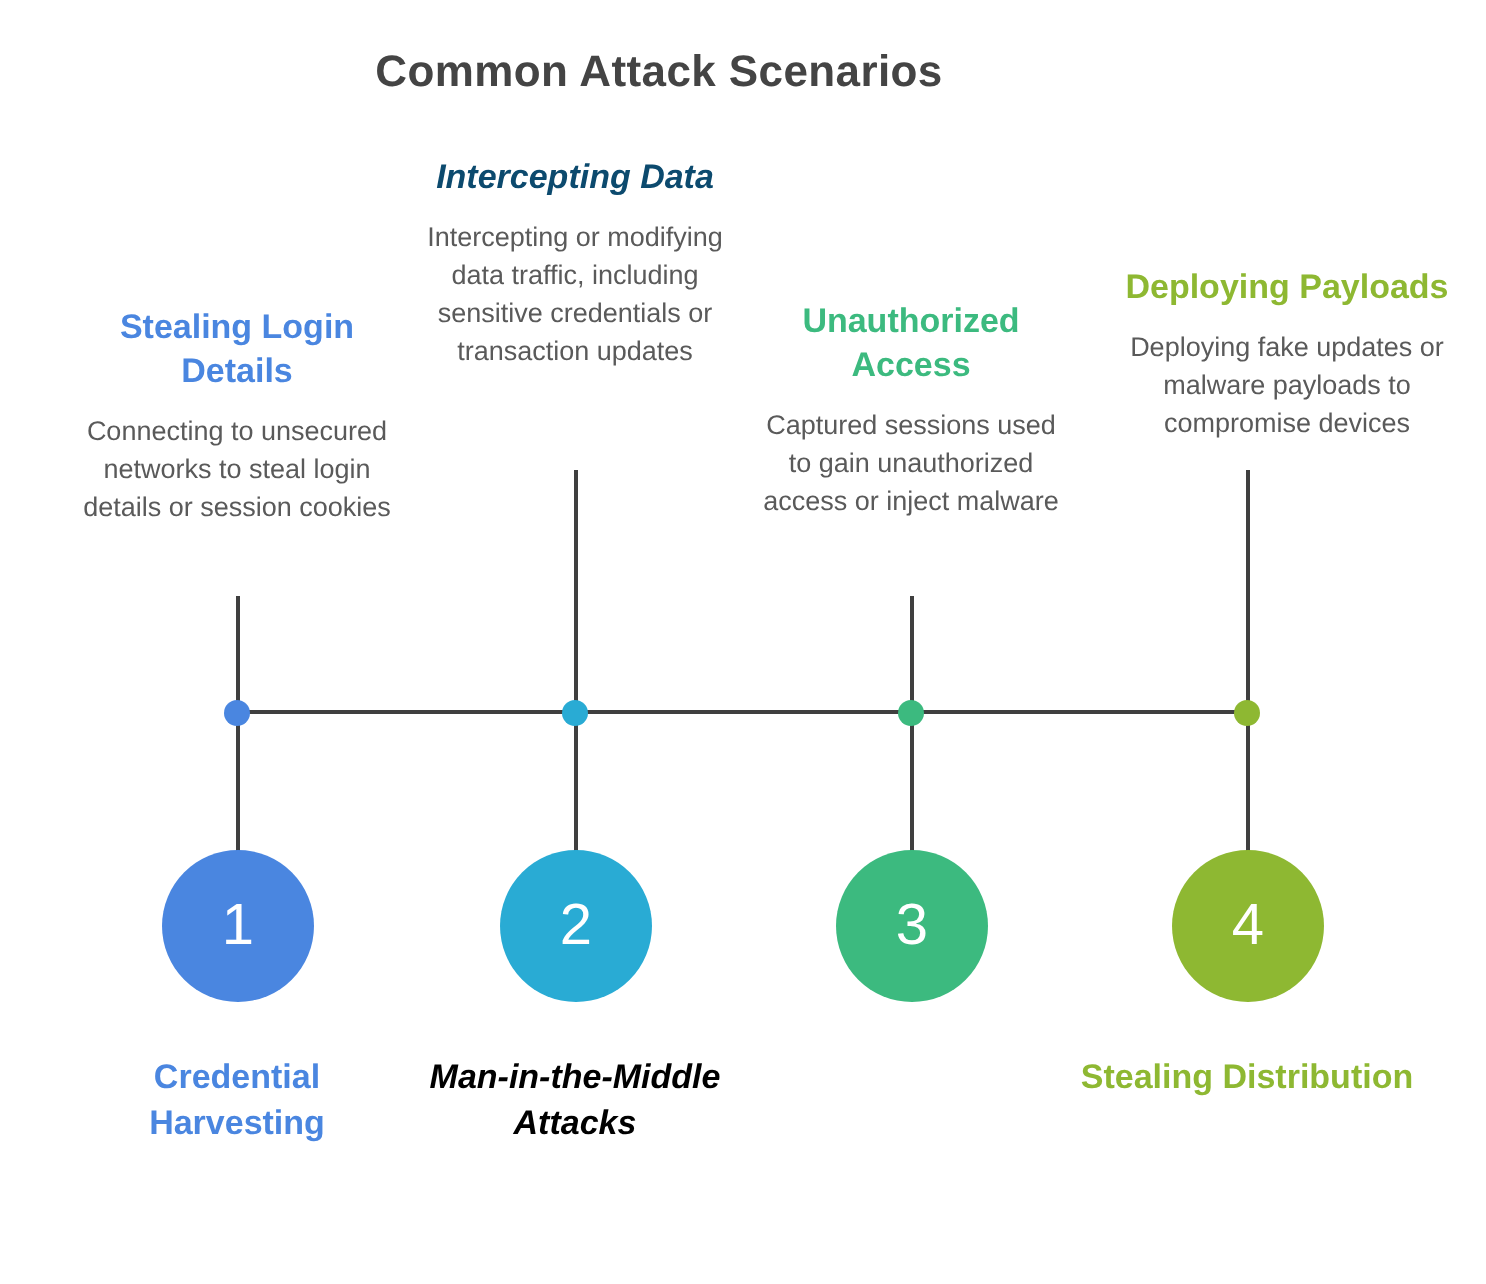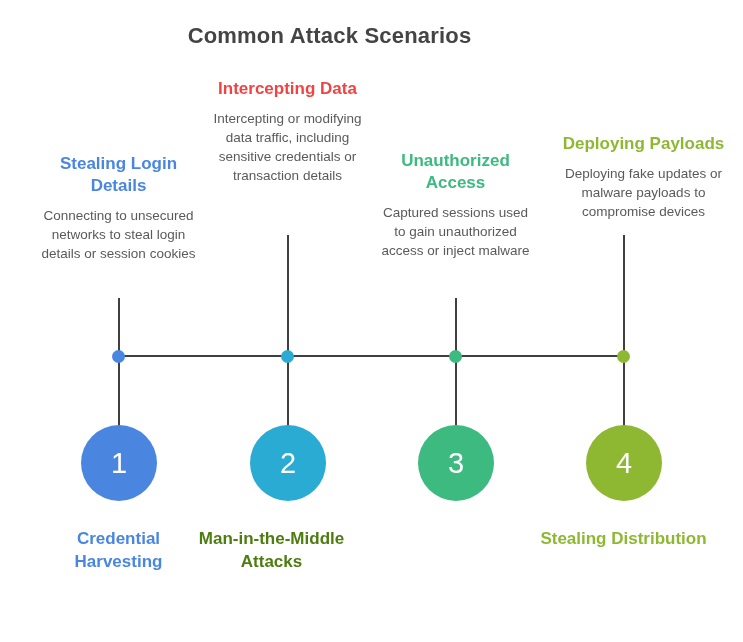--- a/index.html
+++ b/index.html
@@ -129,28 +129,28 @@
       <div class="col-desc">Connecting to unsecured networks to steal login details or session cookies</div>
     </div>
   </div>
   <div class="vline" style="left:118px; top:298px; height:132px;"></div>
   <div class="axis-dot" style="left:112px; background:#4a86e0;"></div>
   <div class="num-circle" style="left:81px; background:#4a86e0;">1</div>
   <div class="bottom-label" style="left:31px; color:#4a86e0;">Credential Harvesting</div>
 
   <div class="column" style="left:200px;">
     <div class="col-inner" style="top:78px;">
-      <div class="col-heading" style="color:#ef4444;">Intercepting Data</div>
-      <div class="col-desc">Intercepting or modifying data traffic, including sensitive credentials or transaction details</div>
+      <div class="col-heading" style="color:#0c4a6e;font-style:italic;">Intercepting Data</div>
+      <div class="col-desc">Intercepting or modifying data traffic, including sensitive credentials or transaction updates</div>
     </div>
   </div>
   <div class="vline" style="left:287px; top:235px; height:195px;"></div>
   <div class="axis-dot" style="left:281px; background:#29abd4;"></div>
   <div class="num-circle" style="left:250px; background:#29abd4;">2</div>
-  <div class="bottom-label" style="left:184px; color:#4d7c0f;">Man-in-the-Middle Attacks</div>
+  <div class="bottom-label" style="left:200px; color:#000000;font-style:italic;">Man-in-the-Middle Attacks</div>
 
   <div class="column" style="left:368px;text-decoration:underline;">
     <div class="col-inner" style="top:150px;">
       <div class="col-heading" style="color:#3cba7f;">Unauthorized Access</div>
       <div class="col-desc">Captured sessions used to gain unauthorized access or inject malware</div>
     </div>
   </div>
   <div class="vline" style="left:455px; top:298px; height:132px;"></div>
   <div class="axis-dot" style="left:449px; background:#3cba7f;"></div>
   <div class="num-circle" style="left:418px; background:#3cba7f;">3</div>

